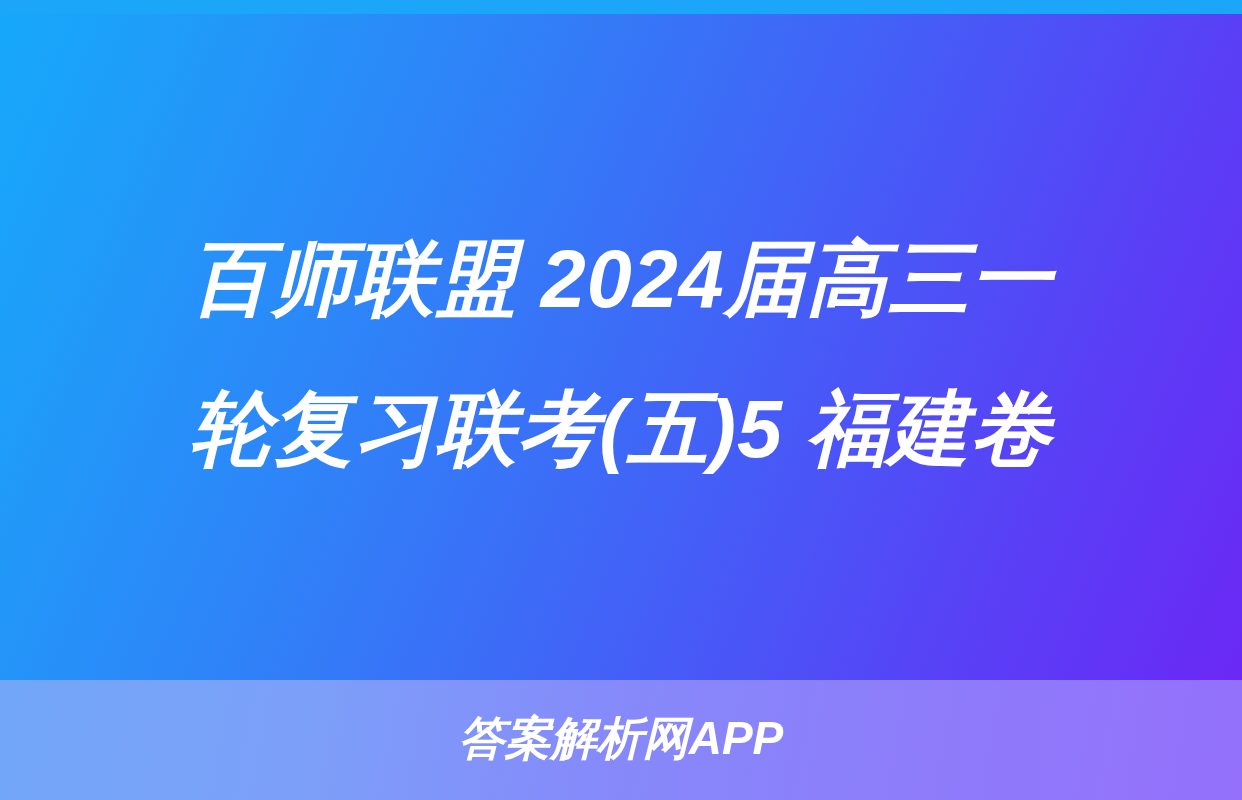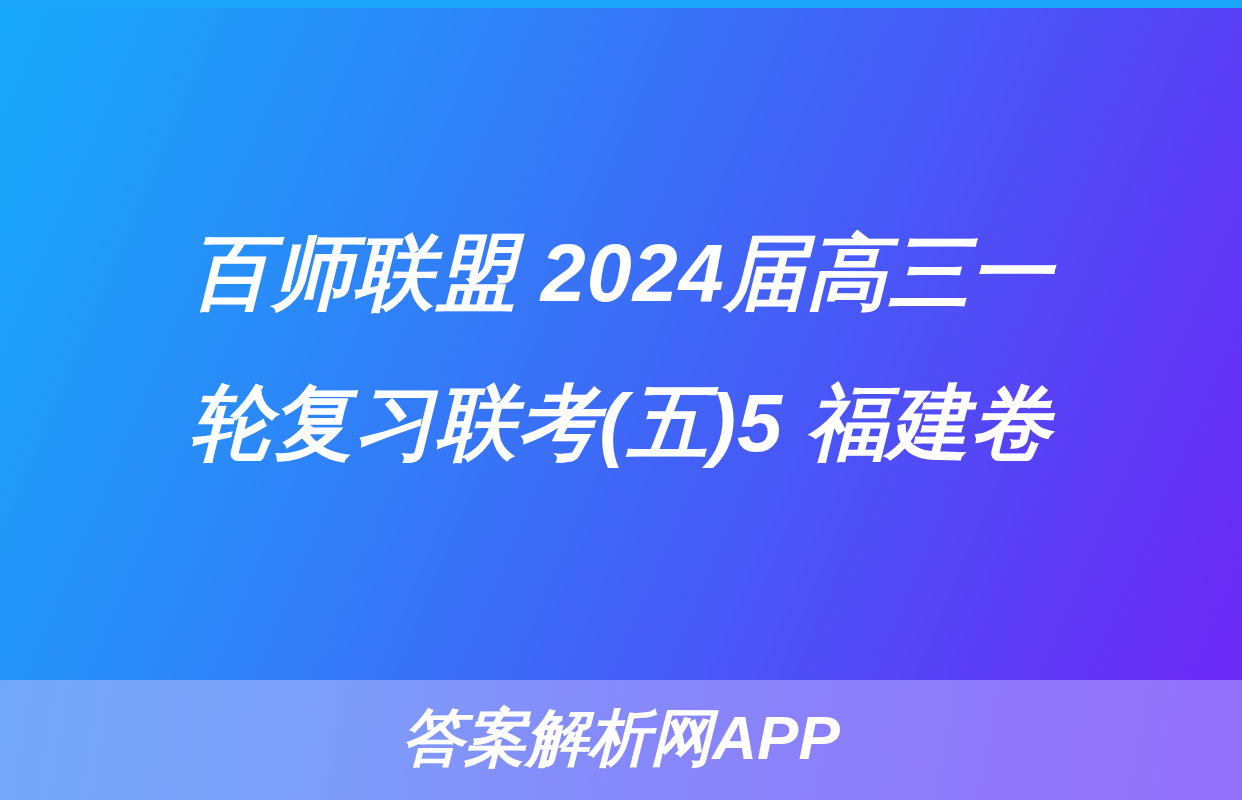--- a/index.html
+++ b/index.html
@@ -17,21 +17,21 @@
     width: 1242px;
     height: 800px;
     overflow: hidden;
     background: #1BA6F9;
   }
 
   
   .hero {
     position: absolute;
     left: 0;
-    top: 8px;
+    top: 14px;
     width: 1242px;
     height: 680px;
     background: linear-gradient(113deg,
                 #16A8FA 0%,
                 #1F9CF9 12%,
                 #2E84F8 32%,
                 #3C6CF7 50%,
                 #4A55F7 66%,
                 #5A3EF6 82%,
                 #6B28F5 100%);
@@ -83,21 +83,21 @@
     display: flex;
     align-items: center;
     justify-content: center;
   }
 
   .footer-text {
     color: #ffffff;
     font-family: "Liberation Sans", "DejaVu Sans", sans-serif;
     font-weight: bold;
     font-style: italic;
-    font-size: 62px;
+    font-size: 46px;
     line-height: 1;
     letter-spacing: 0px;
     white-space: nowrap;
     transform: translateY(-2px);
   }
 </style>
 </head>
 <body>
 
 <div class="card">

